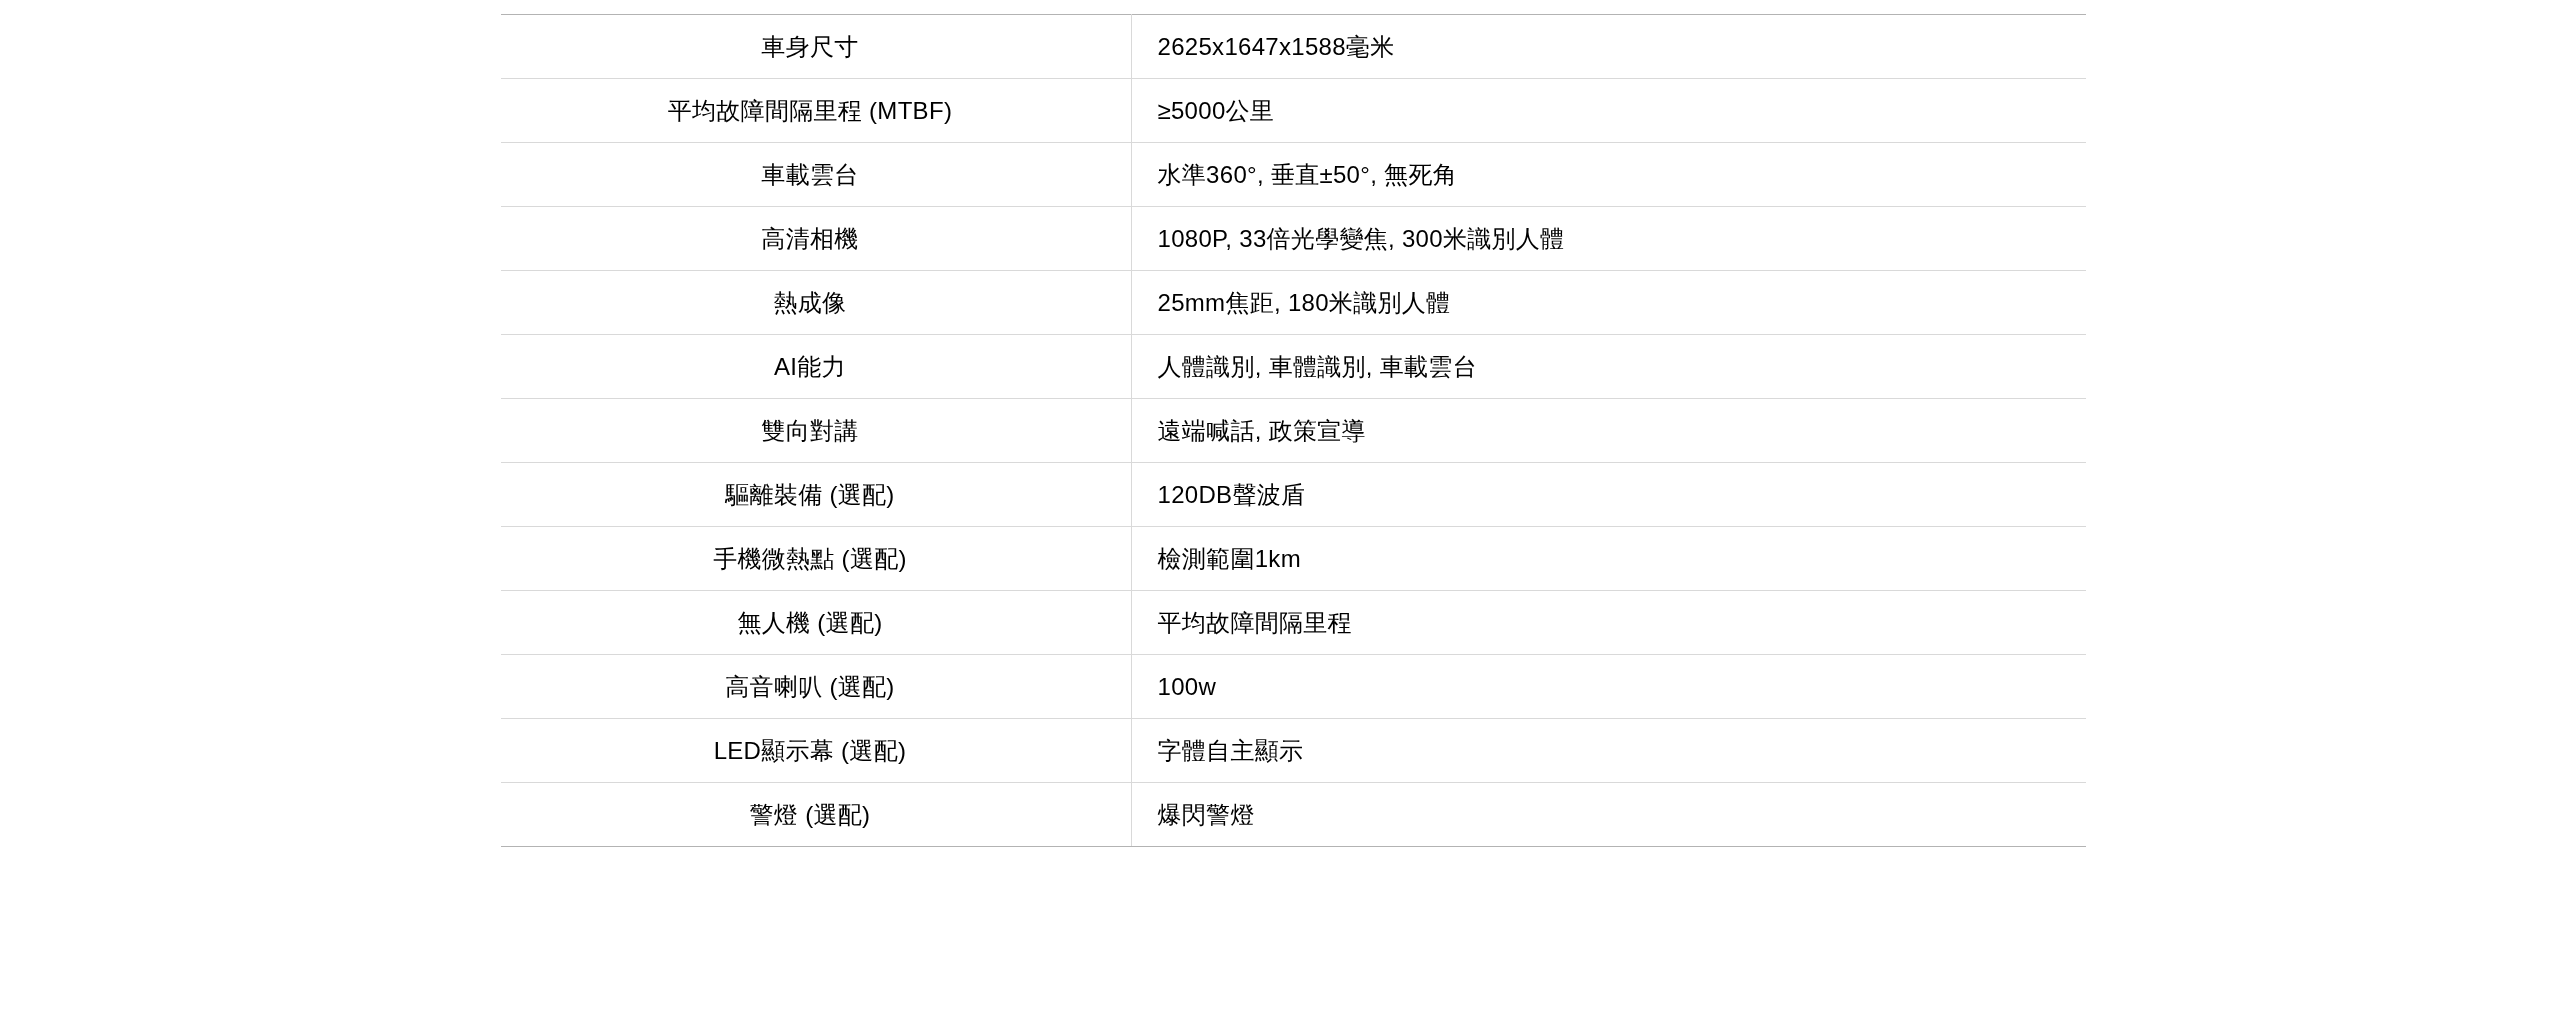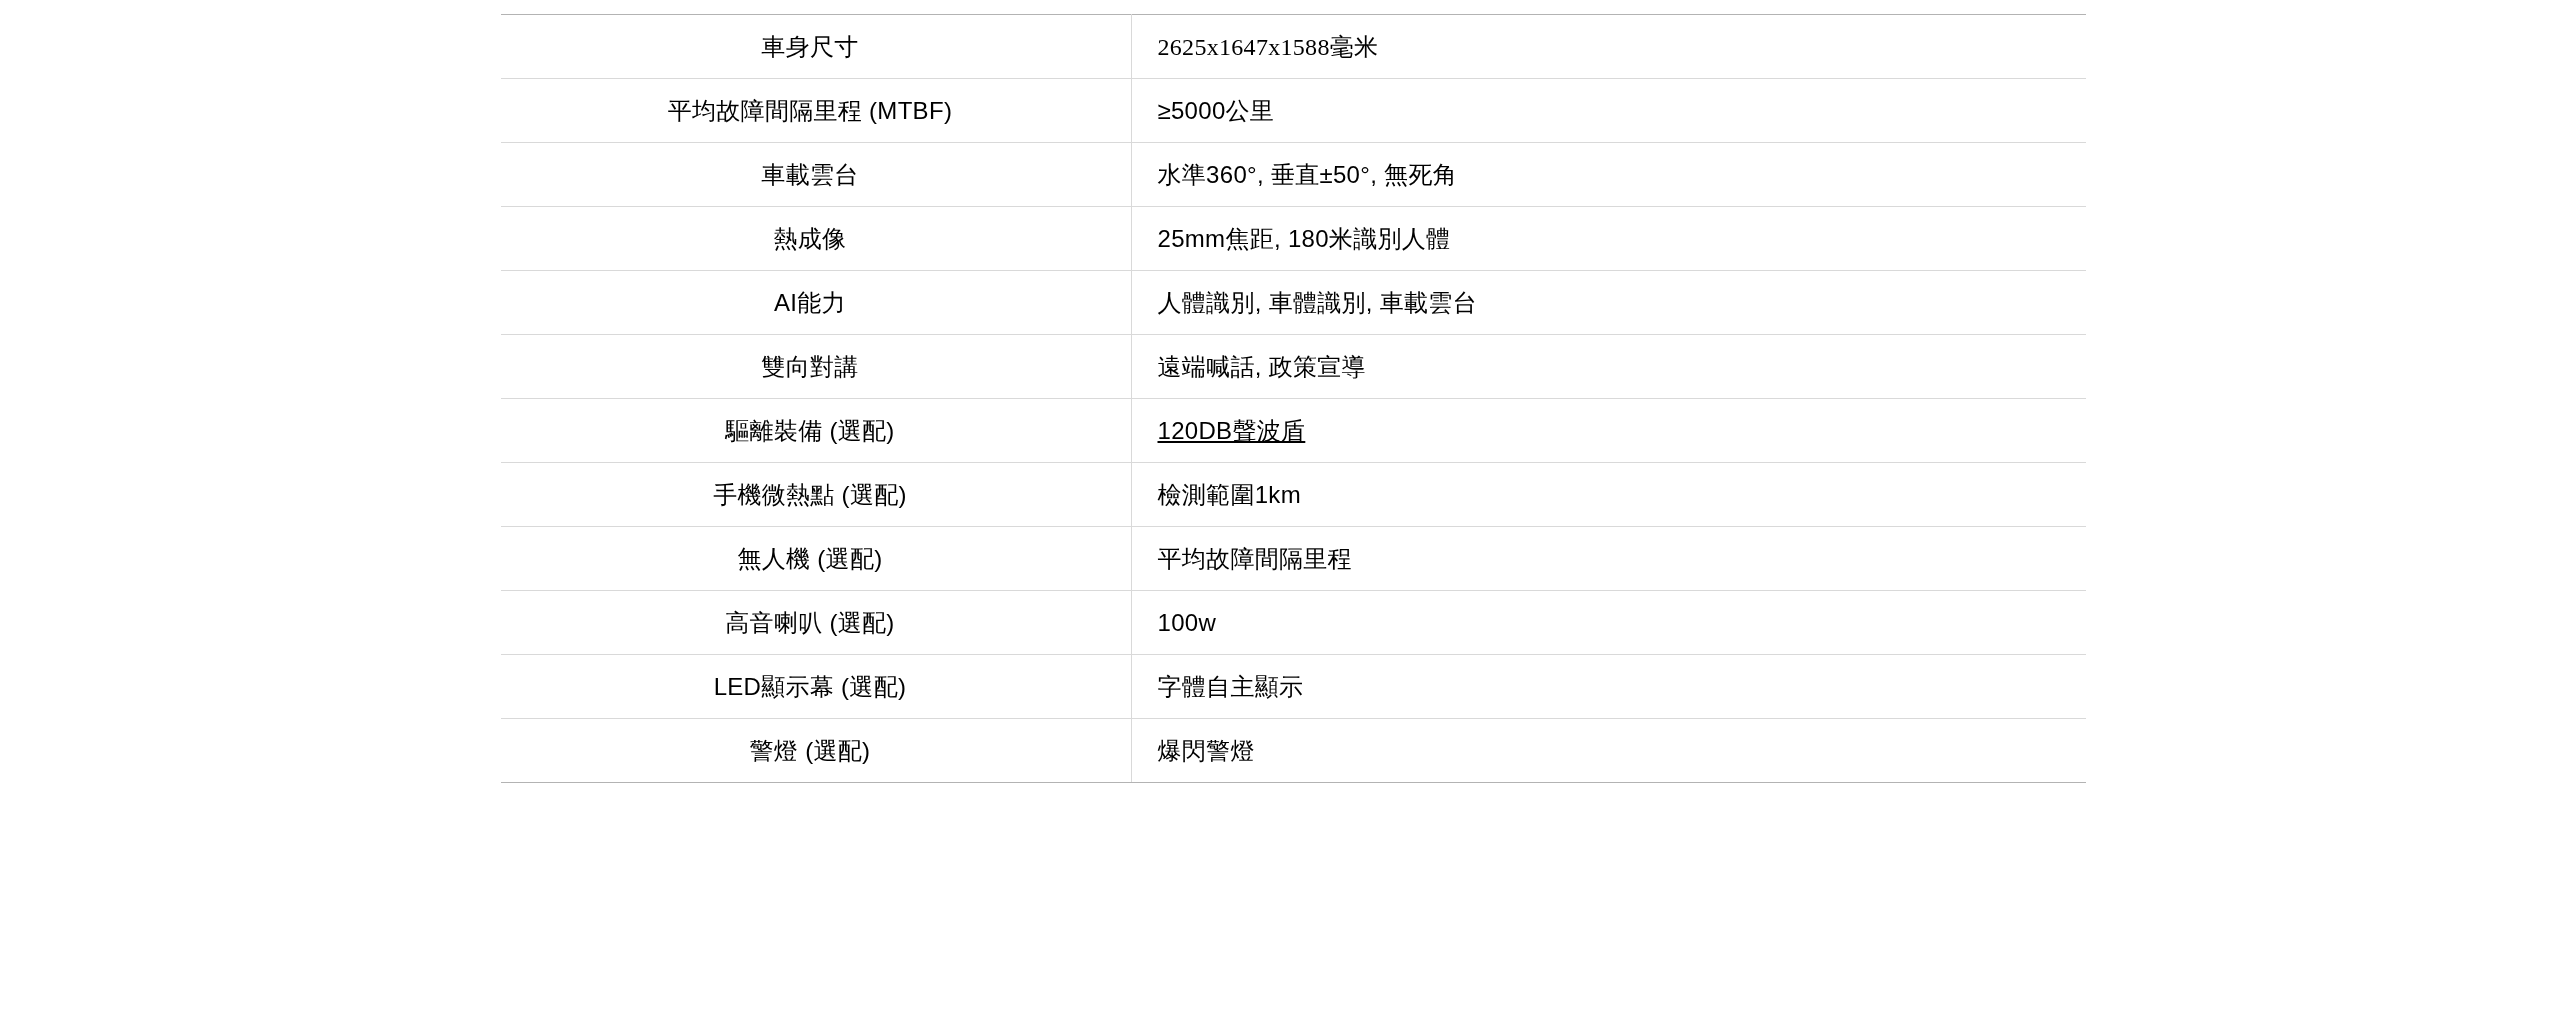--- a/index.html
+++ b/index.html
@@ -36,59 +36,62 @@
     border-bottom: 1.3px solid #d9d9d9;
     padding: 0;
     vertical-align: middle;
     font-size: 24px;
     line-height: 1.25;
     font-weight: 400;
     letter-spacing: 0.3px;
   }
   .spec-table tr:first-child td {
     border-top: 1.3px solid #b3b3b3;
-    font-family: Liberation Serif, serif;
   }
   .spec-table tr:last-child td {
     border-bottom: 1.3px solid #b3b3b3;
   }
   td.label-cell {
     width: 630px;
     text-align: center;
     border-right: 1.3px solid #d9d9d9;
     padding-right: 11.6px;
     box-sizing: border-box;
   }
   td.value-cell {
     width: 955px;
     text-align: left;
     padding-left: 26px;
     box-sizing: border-box;
     margin-top: 32px;
   }
   .value-indent-1 { padding-left: 33px; }
-  .value-indent-2 { padding-left: 40px; text-decoration: underline; }
+  .value-indent-2 { padding-left: 40px; }
 </style>
 </head>
 <body>
 
 <div class="sheet">
   <table class="spec-table">
     <tbody>
         <tr>
           <td class="label-cell">車身尺寸</td>
           <td class="value-cell">2625x1647x1588毫米</td>
         </tr>
         <tr>
           <td class="label-cell">平均故障間隔里程 (MTBF)</td>
           <td class="value-cell value-indent-1">≥5000公里</td>
         </tr>
         <tr>
           <td class="label-cell">車載雲台</td>
           <td class="value-cell">水準360°, 垂直±50°, 無死角</td>
+        </tr>
+        <tr>
+          <td class="label-cell">高清相機</td>
+          <td class="value-cell">1080P, 33倍光學變焦, 300米識別人體</td>
         </tr>
         <tr>
           <td class="label-cell">熱成像</td>
           <td class="value-cell">25mm焦距, 180米識別人體</td>
         </tr>
         <tr>
           <td class="label-cell">AI能力</td>
           <td class="value-cell">人體識別, 車體識別, 車載雲台</td>
         </tr>
         <tr>

